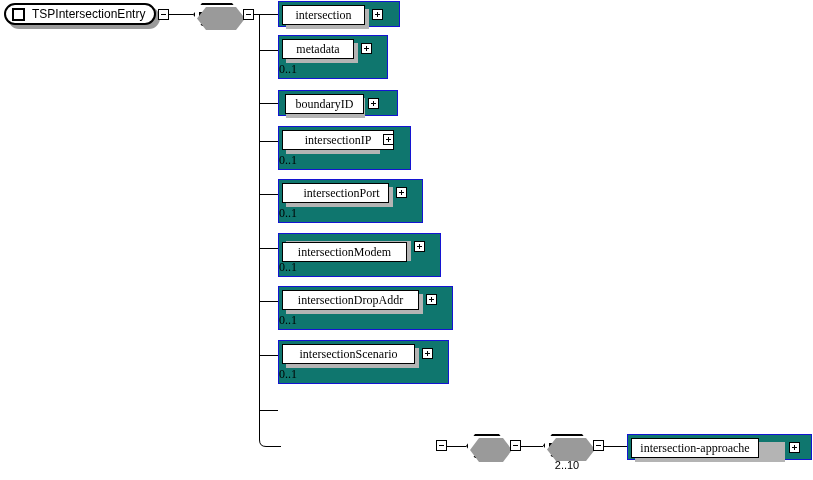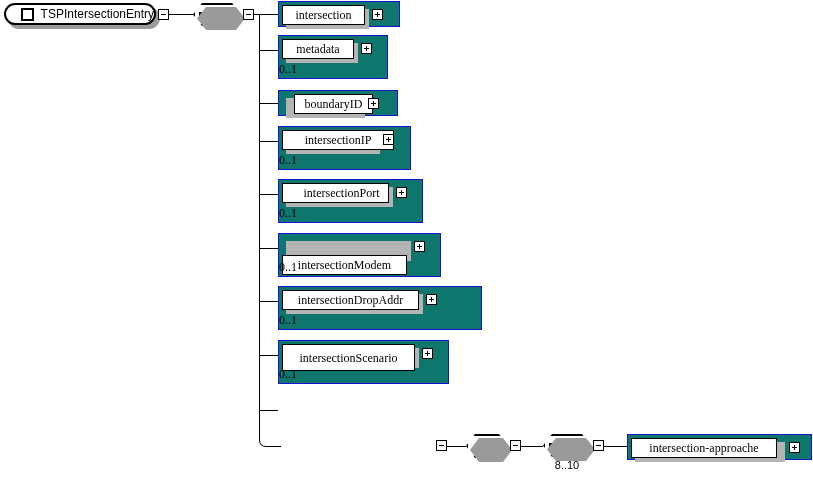--- a/index.html
+++ b/index.html
@@ -42,21 +42,20 @@
   .root-node {
     position: absolute;
     box-sizing: border-box;
     border: 2px solid #000000;
     border-radius: 11px;
     background: #ffffff;
     display: flex;
     align-items: center;
     padding-left: 6px;
     z-index: 4;
-    justify-content: flex-end;
   }
   .root-shadow {
     position: absolute;
     border-radius: 11px;
     background: #9a9a9a;
     z-index: 3;
   }
   .root-sq {
     width: 13px;
     height: 13px;
@@ -258,21 +257,21 @@
     <div class="lbl-shadow" style="left:7px; top:7px; width:72px; height:20px;"></div>
     <div class="lbl" style="left:3px; top:3px; width:72px; height:20px;">
       <span>metadata</span>
     </div>
     <div class="exp plus" style="left:82px; top:7px;"></div>
     <div class="card" style="left:0; top:27px; width:82px;">0..1</div>
   </div>
 
   <div class="elem blue" style="left:278px; top:90px; width:120px; height:26px;">
     <div class="lbl-shadow" style="left:7px; top:7px; width:79px; height:20px;"></div>
-    <div class="lbl" style="left:15px; top:3px; width:79px; height:20px;">
+    <div class="lbl" style="left:6px; top:3px; width:79px; height:20px;">
       <span>boundaryID</span>
     </div>
     <div class="exp plus" style="left:89px; top:7px;"></div>
   </div>
 
   <div class="elem blue" style="left:278px; top:126px; width:133px; height:44px;">
     <div class="lbl-shadow" style="left:7px; top:7px; width:94px; height:20px;"></div>
     <div class="lbl" style="left:3px; top:3px; width:112px; height:20px;">
       <span>intersectionIP</span>
     </div>
@@ -284,39 +283,39 @@
     <div class="lbl-shadow" style="left:7px; top:7px; width:107px; height:20px;"></div>
     <div class="lbl" style="left:3px; top:3px; width:107px; height:20px;padding-left:12px;">
       <span>intersectionPort</span>
     </div>
     <div class="exp plus" style="left:117px; top:7px;"></div>
     <div class="card" style="left:0; top:27px; width:117px;">0..1</div>
   </div>
 
   <div class="elem blue" style="left:278px; top:233px; width:163px; height:44px;">
     <div class="lbl-shadow" style="left:7px; top:7px; width:125px; height:20px;"></div>
-    <div class="lbl" style="left:3px; top:21px; width:125px; height:20px;">
+    <div class="lbl" style="left:3px; top:8px; width:125px; height:20px;">
       <span>intersectionModem</span>
     </div>
     <div class="exp plus" style="left:135px; top:7px;"></div>
     <div class="card" style="left:0; top:27px; width:135px;">0..1</div>
   </div>
 
-  <div class="elem blue" style="left:278px; top:286px; width:204px; height:44px;">
+  <div class="elem blue" style="left:278px; top:286px; width:175px; height:44px;">
     <div class="lbl-shadow" style="left:7px; top:7px; width:137px; height:20px;"></div>
     <div class="lbl" style="left:3px; top:3px; width:137px; height:20px;">
       <span>intersectionDropAddr</span>
     </div>
     <div class="exp plus" style="left:147px; top:7px;"></div>
     <div class="card" style="left:0; top:27px; width:147px;">0..1</div>
   </div>
 
   <div class="elem blue" style="left:278px; top:340px; width:171px; height:44px;">
     <div class="lbl-shadow" style="left:7px; top:7px; width:133px; height:20px;"></div>
-    <div class="lbl" style="left:3px; top:3px; width:133px; height:27px;">
+    <div class="lbl" style="left:3px; top:3px; width:133px; height:20px;">
       <span>intersectionScenario</span>
     </div>
     <div class="exp plus" style="left:143px; top:7px;"></div>
     <div class="card" style="left:0; top:27px; width:143px;">0..1</div>
   </div>
 
 
   <div class="exp" style="left:436px; top:440px;"></div>
   <div class="hline" style="left:447px; top:446px; width:19px;"></div>
 
@@ -337,25 +336,25 @@
     </div>
     <div class="oct" style="width:48px; height:23px;">
       <span class="seq-dots">
         <i></i>
           <i></i>
           <i></i>
           <i></i>
       </span>
     </div>
   </div>
-  <div class="card-outside" style="left:543px; top:459px; width:48px;">8..10</div>
+  <div class="card-outside" style="left:543px; top:459px; width:48px;">2..10</div>
   <div class="exp" style="left:593px; top:440px;"></div>
   <div class="hline" style="left:604px; top:446px; width:23px;"></div>
 
   <div class="elem blue" style="left:627px; top:434px; width:185px; height:26px;">
     <div class="lbl-shadow" style="left:7px; top:7px; width:150px; height:20px;"></div>
-    <div class="lbl" style="left:3px; top:3px; width:146px; height:20px;">
+    <div class="lbl" style="left:3px; top:3px; width:128px; height:20px;">
       <span>intersection-approache</span>
     </div>
     <div class="exp plus" style="left:161px; top:7px;"></div>
   </div>
 
 </div>
 
 </body></html>

